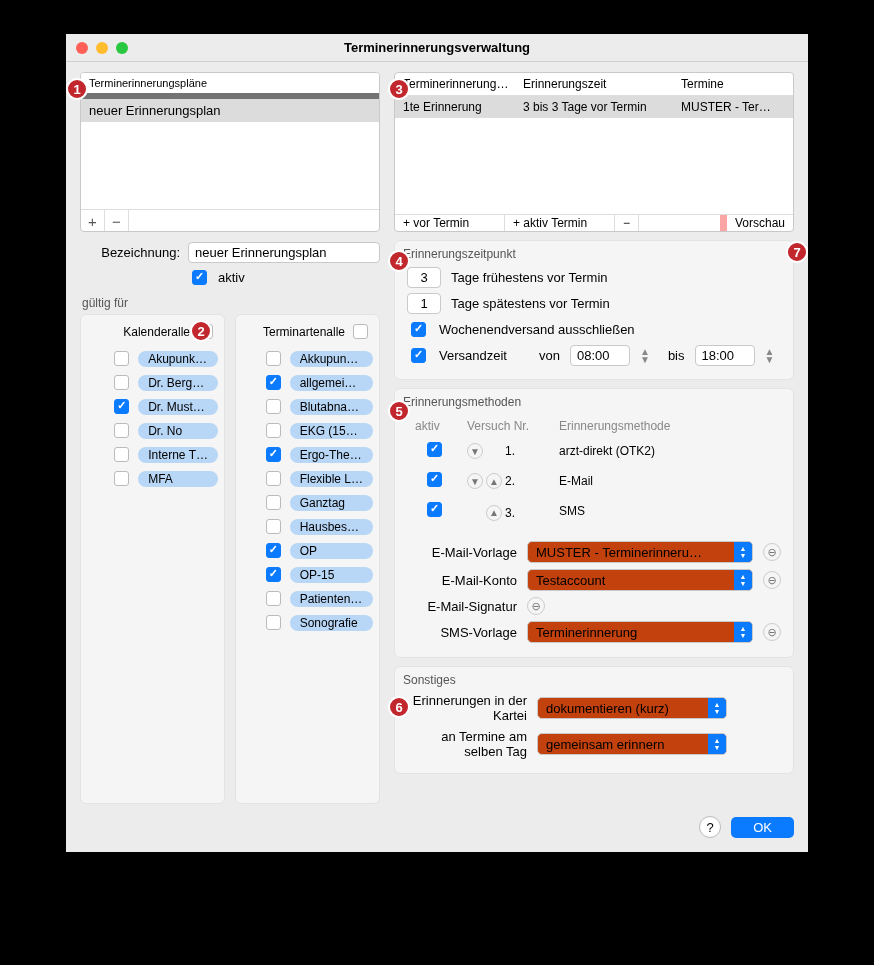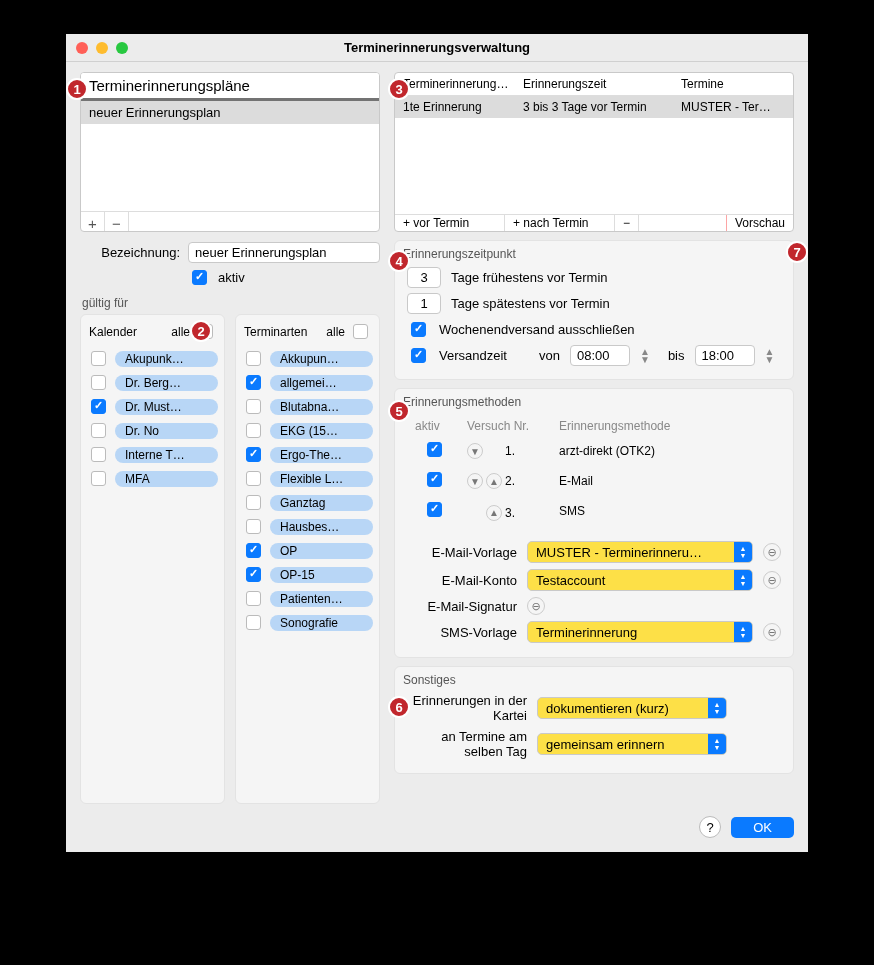--- a/index.html
+++ b/index.html
@@ -8,40 +8,40 @@
   .titlebar { height:28px; display:flex; align-items:center; position:relative; border-bottom:1px solid #d0d0d0; }
   .lights { display:flex; gap:8px; margin-left:10px; }
   .light { width:12px; height:12px; border-radius:50%; }
   .red{background:#FF5F57}.yellow{background:#FEBC2E}.green{background:#28C840}
   .title { position:absolute; left:0; right:0; text-align:center; font-size:13px; font-weight:600; }
   .content { display:flex; padding:10px 14px 12px 14px; gap:14px; }
   .left { width:300px; display:flex; flex-direction:column; }
   .right { flex:1; display:flex; flex-direction:column; gap:8px; }
 
   .listbox { border:1px solid #c9c9c9; border-radius:4px; background:#fff; display:flex; flex-direction:column; overflow:hidden; }
-  .lb-head { font-size:15px; padding:4px 8px; border-bottom:3px solid #737373; background:#fff; }
+  .lb-head { font-size:11px; padding:4px 8px; border-bottom:6px solid #737373; background:#fff; }
   .lb-body { flex:1; min-height:110px; }
   .lb-row { font-size:13px; padding:4px 8px; }
   .lb-row.sel { background:#DCDCDC; }
   .lb-foot { display:flex; border-top:1px solid #ddd; height:22px; }
   .sqbtn { width:24px; height:22px; border-right:1px solid #ddd; display:flex; align-items:center; justify-content:center; font-size:15px; color:#555; cursor:pointer; }
   .lb-foot .spacer { flex:1; }
 
   .formrow { display:flex; align-items:center; gap:8px; margin-top:10px; font-size:13px; }
   .formrow label { width:100px; text-align:right; }
   .txt { border:1px solid #c9c9c9; border-radius:4px; padding:2px 6px; font-size:13px; background:#fff; }
 
   .cb { appearance:none; width:15px; height:15px; border:1px solid #bbb; border-radius:3px; background:#fff; position:relative; cursor:pointer; flex-shrink:0; }
   .cb:checked { background:#0A7AFF; border-color:#0A7AFF; }
   .cb:checked::after { content:"✓"; color:#fff; font-size:11px; position:absolute; left:2px; top:-1px; font-weight:bold; }
 
   .section-label { font-size:12px; color:#555; margin:8px 0 4px 2px; }
 
   .dual { display:flex; gap:10px; }
-  .panel { flex:1; background:#F5F5F5; border:1px solid #E3E3E3; border-radius:6px; padding:6px 4px; display:flex; flex-direction:column; height:490px; }
+  .panel { flex:1; background:#F5F5F5; border:1px solid #E3E3E3; border-radius:6px; padding:6px 4px; display:flex; flex-direction:column; height:490px;align-items:flex-end; }
   .panel-head { display:flex; align-items:center; justify-content:space-between; font-size:12px; padding:0 4px 6px 4px; }
   .panel-body { flex:1; overflow:hidden; display:flex; flex-direction:column; gap:3px; padding:0 2px; }
   .pi { display:flex; align-items:center; gap:6px; }
   .chip { background:#B8D6F6; border-radius:9px; padding:1px 10px; font-size:12px; flex:1; white-space:nowrap; overflow:hidden; text-overflow:ellipsis; }
 
   
   .tbl { border:1px solid #c9c9c9; border-radius:4px; background:#fff; overflow:hidden; }
   .tbl-head, .tbl-row { display:flex; font-size:12px; }
   .tbl-head > div, .tbl-row > div { padding:4px 8px; }
   .tbl-head { border-bottom:1px solid #ddd; }
@@ -55,21 +55,21 @@
   .numbox { width:34px; text-align:center; }
   .time { width:60px; }
 
   .mt { width:100%; font-size:12px; }
   .mt th { color:#888; font-weight:400; text-align:left; padding:2px 6px; }
   .mt td { padding:2px 6px; }
   .arrow { width:16px;height:16px;border:1px solid #ccc;border-radius:50%; display:inline-flex;align-items:center;justify-content:center;color:#777;font-size:10px; cursor:pointer; }
 
   .sel-row { display:flex; align-items:center; gap:10px; margin:6px 0; font-size:13px; }
   .sel-row label { width:110px; text-align:right; }
-  .mac-select { flex:1; display:flex; justify-content:space-between; align-items:center; background:#fde047; border:1px solid #c9c9c9; border-radius:5px; height:22px; padding:0 0 0 8px; overflow:hidden; }
+  .mac-select { flex:1; display:flex; justify-content:space-between; align-items:center; background:#c2410c; border:1px solid #c9c9c9; border-radius:5px; height:22px; padding:0 0 0 8px; overflow:hidden; }
   .mac-select .cap { background:#0A7AFF; color:#fff; width:18px; height:100%; display:flex; flex-direction:column; align-items:center; justify-content:center; font-size:7px; line-height:7px; }
   .circ { width:18px;height:18px;border:1px solid #ccc;border-radius:50%; display:flex;align-items:center;justify-content:center;color:#777;font-size:11px; }
 
   .footer { display:flex; justify-content:flex-end; align-items:center; gap:10px; padding:0 14px 14px 0; }
   .help { width:22px;height:22px;border:1px solid #bbb;border-radius:50%;display:flex;align-items:center;justify-content:center;font-size:13px;background:#fff;cursor:pointer; }
   .ok { background:#0A7AFF;color:#fff;border:none;border-radius:5px;padding:3px 22px;font-size:13px;cursor:pointer; }
 
   .badge { position:absolute; width:22px;height:22px;background:#C1272D;color:#fff;border-radius:50%;display:flex;align-items:center;justify-content:center;font-size:13px;font-weight:bold; z-index:10; border:2px solid #fff; }
 </style>
 </head>
@@ -225,24 +225,24 @@
           <div class="c3">Termine</div>
         </div>
         <div class="tbl-row sel" style="background:#DCDCDC">
           <div class="c1">1te Erinnerung</div>
           <div class="c2">3 bis 3 Tage vor Termin</div>
           <div class="c3">MUSTER - Ter…</div>
         </div>
         <div style="flex:1"></div>
         <div class="tbl-foot">
           <div class="tbtn" style="width:110px">+ vor Termin</div>
-          <div class="tbtn" style="width:110px">+ nach Termin</div>
+          <div class="tbtn" style="width:110px">+ aktiv Termin</div>
           <div class="tbtn" style="width:24px;justify-content:center">−</div>
           <div style="flex:1"></div>
-          <div class="tbtn" style="border-left:1px solid #fca5a5;border-right:none">Vorschau</div>
+          <div class="tbtn" style="border-left:7px solid #fca5a5;border-right:none">Vorschau</div>
         </div>
       </div>
 
       <div class="group">
         <div class="section-label">Erinnerungszeitpunkt</div>
         <div class="gr-row">
           <input class="txt numbox" value="3" style="">
           <span>Tage frühestens vor Termin</span>
         </div>
         <div class="gr-row">

